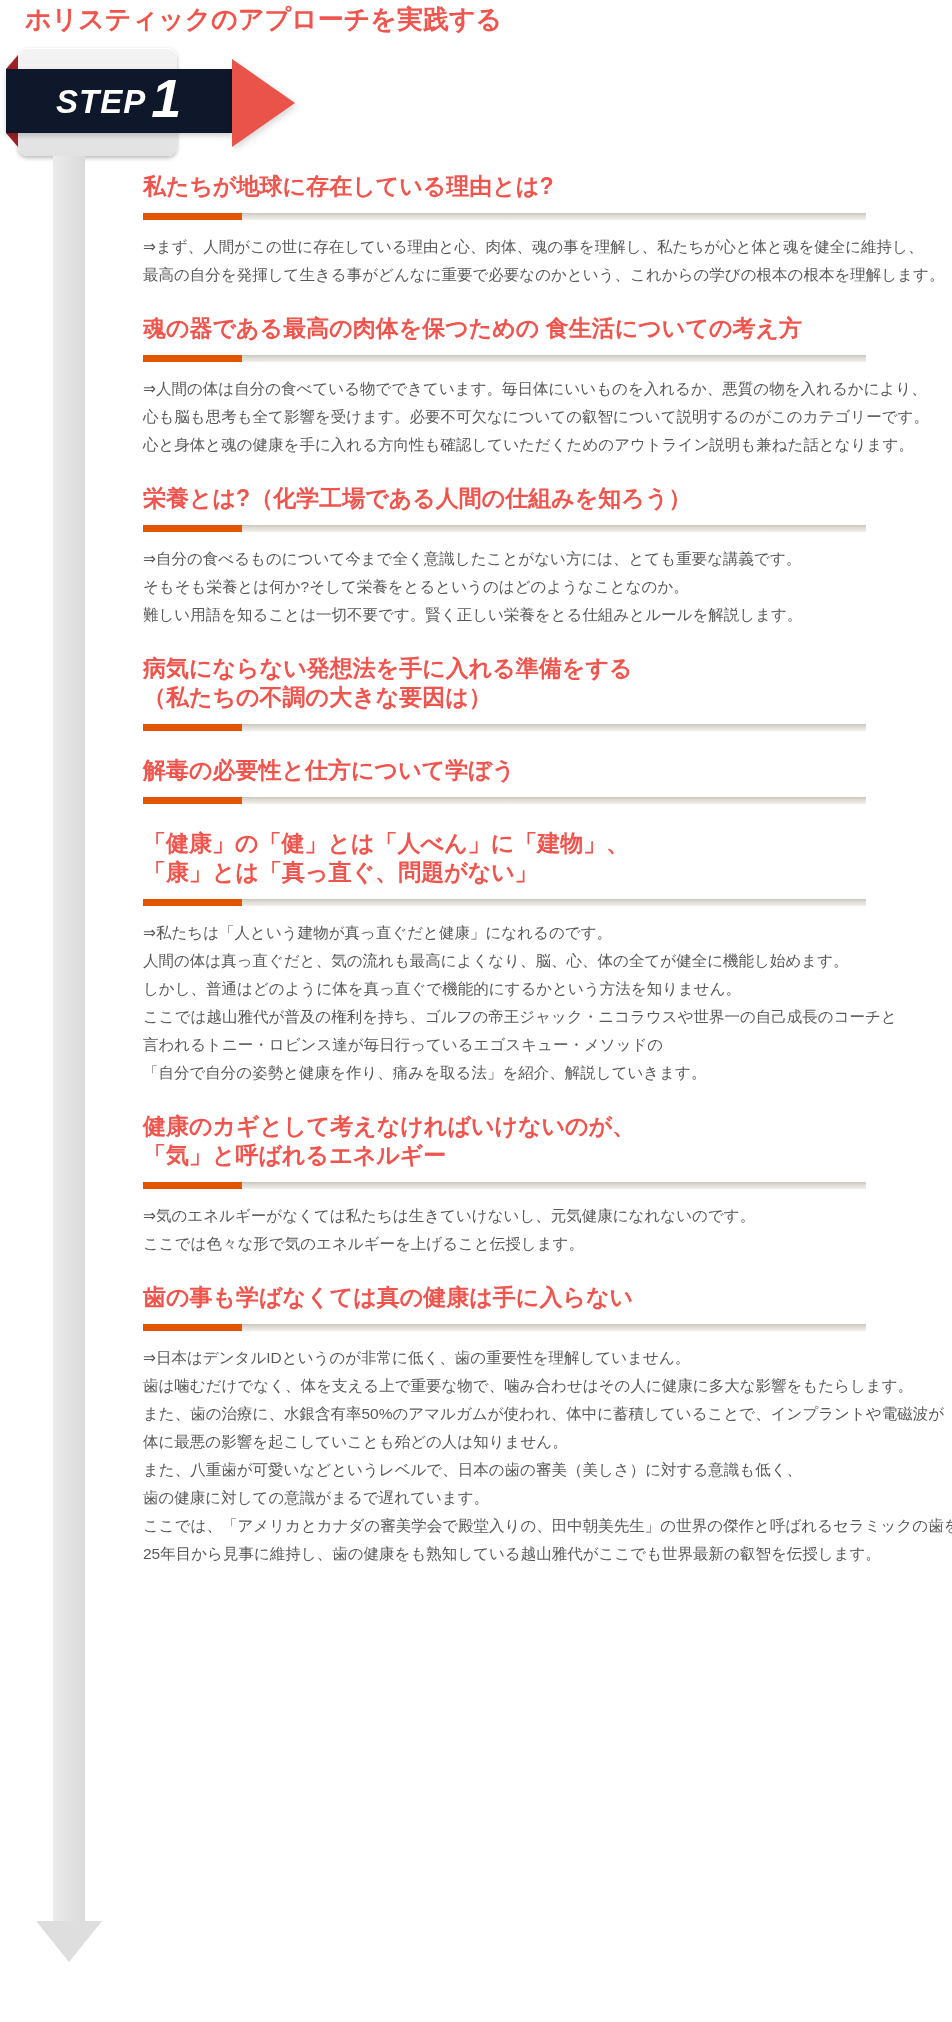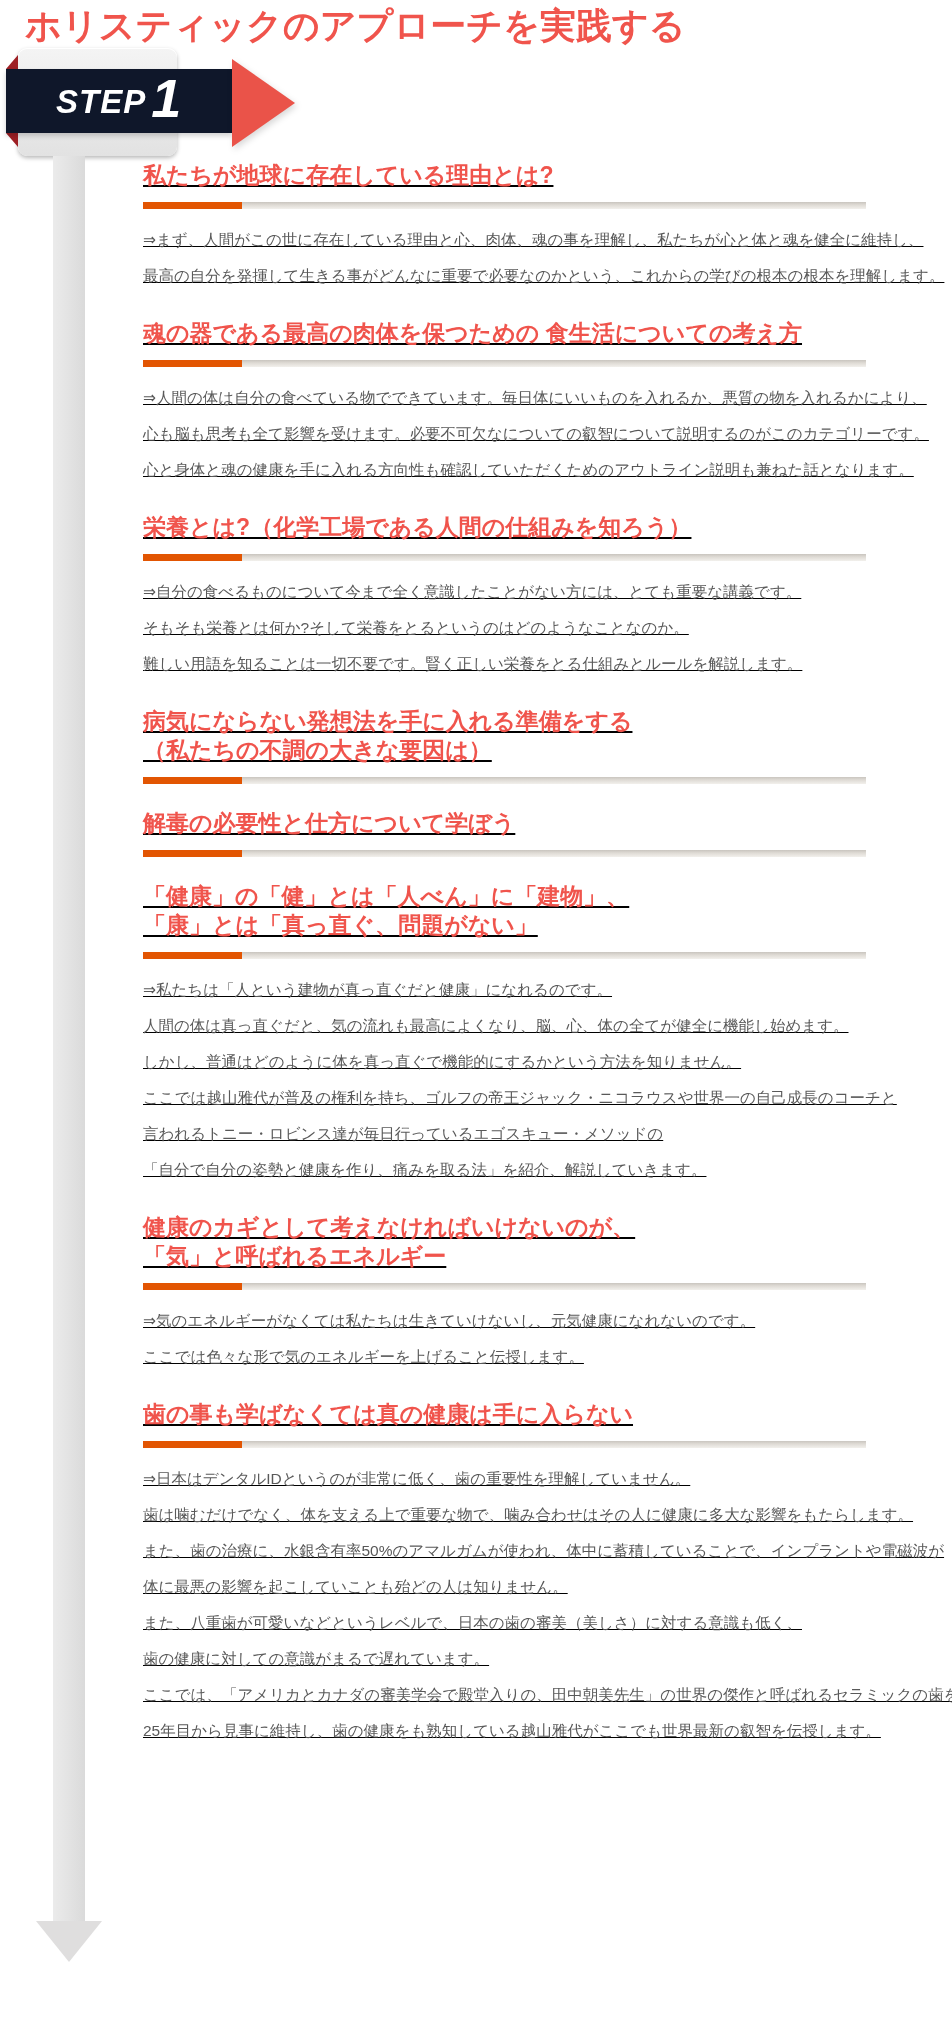--- a/index.html
+++ b/index.html
@@ -7,21 +7,21 @@
     width: 952px; height: 2022px;
     position: relative;
     background: #ffffff;
     font-family: "Liberation Sans", "DejaVu Sans", sans-serif;
     overflow: hidden;
   }
 
   
   .page-title {
     position: absolute; left: 25px; top: 2px;
-    font-size: 36px; font-weight: bold; color: #F0544C;
+    font-size: 26px; font-weight: bold; color: #F0544C;
     white-space: pre;
   }
 
   
   .plaque {
     position: absolute; left: 18px; top: 48px;
     width: 159px; height: 108px;
     background: linear-gradient(to bottom, #f4f4f4, #e9e9e9 60%, #e2e2e2);
     border-radius: 9px;
     box-shadow: 0 2px 4px rgba(0,0,0,0.28), inset 0 1px 0 #ffffff;
@@ -75,37 +75,37 @@
     border-right: 33px solid transparent;
     border-top: 41px solid #dfdede;
     z-index: 0;
   }
 
   
   .content {
     position: absolute; left: 143px; top: 161px; width: 780px;
     z-index: 1;
   }
-  .section { margin: 0 0 25px 0; text-decoration: underline; }
+  .section { margin: 11px 0 25px 0; }
   .h2 {
     font-size: 23px; line-height: 29px; font-weight: bold;
     color: #F0544C; margin: 0 0 12px 0;
     white-space: pre;
   }
   .divider {
     width: 723px; height: 7px; margin: 0 0 13px 0;
     background: linear-gradient(to bottom, #c9c5bf, #dedad4 40%, #f2f0ec);
     position: relative;
   }
   .divider-seg {
     position: absolute; left: 0; top: 0;
     width: 99px; height: 7px; background: #E25502;
   }
   .body-text {
-    font-size: 15.5px; line-height: 36px; color: #595959;
+    font-size: 15.5px; line-height: 28px; color: #595959;
     margin: 0; white-space: pre;
   }
 </style>
 </head>
 <body>
 
 <div class="page-title">ホリスティックのアプローチを実践する</div>
 
 <div>
   <div class="plaque"></div>

